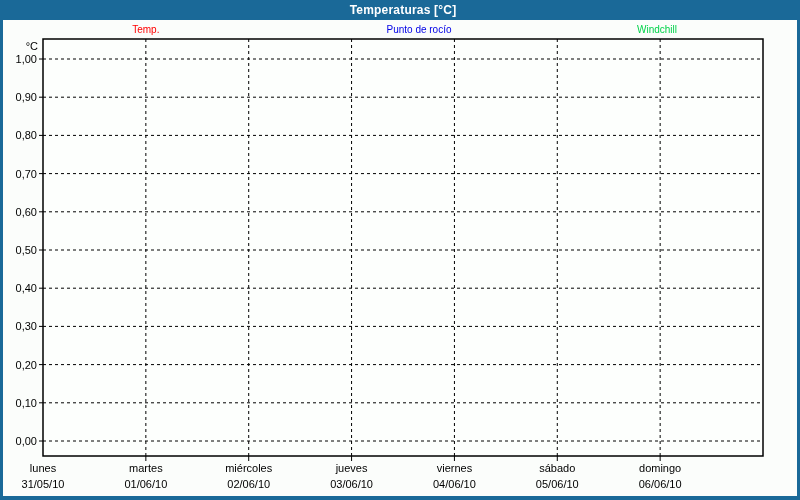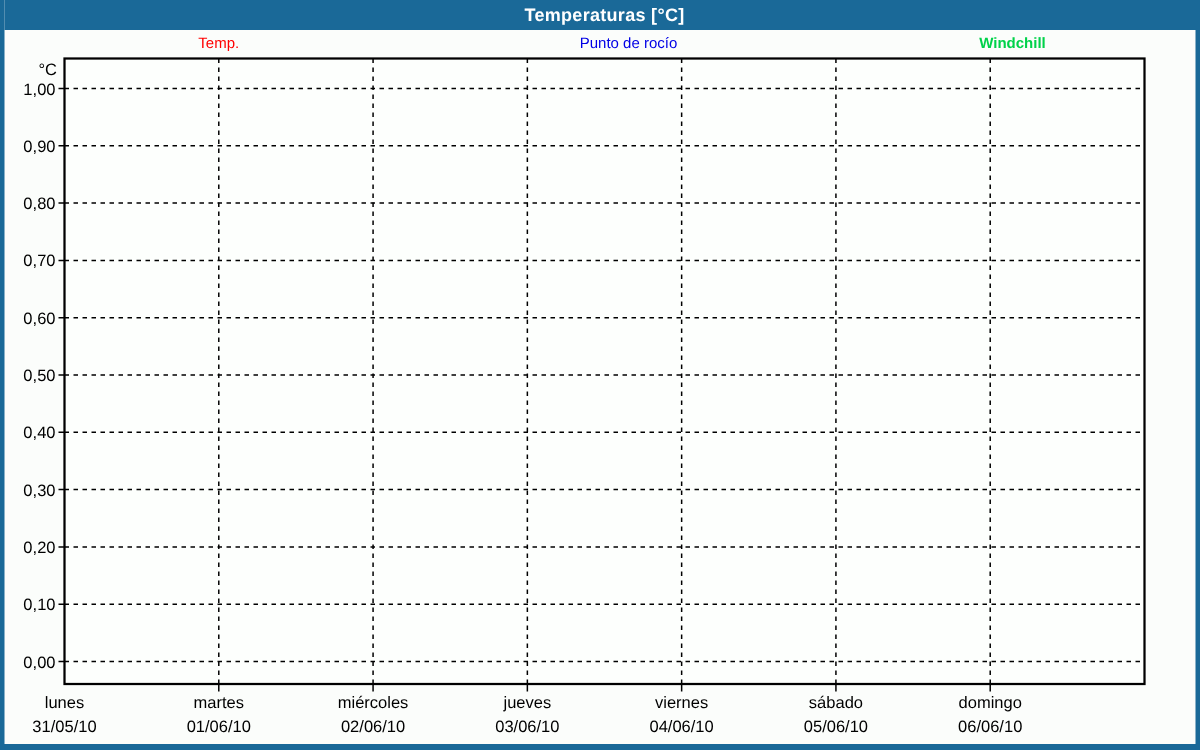--- a/index.html
+++ b/index.html
@@ -55,21 +55,21 @@
 <body>
 
 <div class="frame" style="background: rgb(251, 253, 251); border-left-color: rgb(26, 105, 152); border-right-color: rgb(26, 105, 152); border-bottom-color: rgb(26, 105, 152);">
   <div class="titlebar" style="background: rgb(26, 105, 152);">
     <span style="color: rgb(255, 255, 255);">Temperaturas [°C]</span>
   </div>
 
   <div>
     <span class="legend-item" id="leg-0" style="color: rgb(255, 0, 0); left: 142.857px;">Temp.</span>
     <span class="legend-item" id="leg-1" style="color: rgb(0, 0, 230); left: 400px; margin-left: 16px;">Punto de rocío</span>
-    <span class="legend-item" id="leg-2" style="color: rgb(0, 210, 74); left: 672px; font-weight: bold;">Windchill</span>
+    <span class="legend-item" id="leg-2" style="color: rgb(0, 210, 74); left: 654px;">Windchill</span>
   </div>
 
   <div id="chart">
       <svg width="800" height="500">
         <rect x="40" y="39" width="720" height="417" fill="#fdfffd" stroke="#000000" stroke-width="1.5"></rect>
         <line x1="40" y1="59" x2="760" y2="59" stroke="#000000" stroke-width="1" stroke-dasharray="3,3"></line>
         <line x1="36" y1="59" x2="40" y2="59" stroke="#000000" stroke-width="1"></line>
         <text x="34" y="63" text-anchor="end">1,00</text>
         <line x1="40" y1="97.2" x2="760" y2="97.2" stroke="#000000" stroke-width="1" stroke-dasharray="3,3"></line>
         <line x1="36" y1="97.2" x2="40" y2="97.2" stroke="#000000" stroke-width="1"></line>

